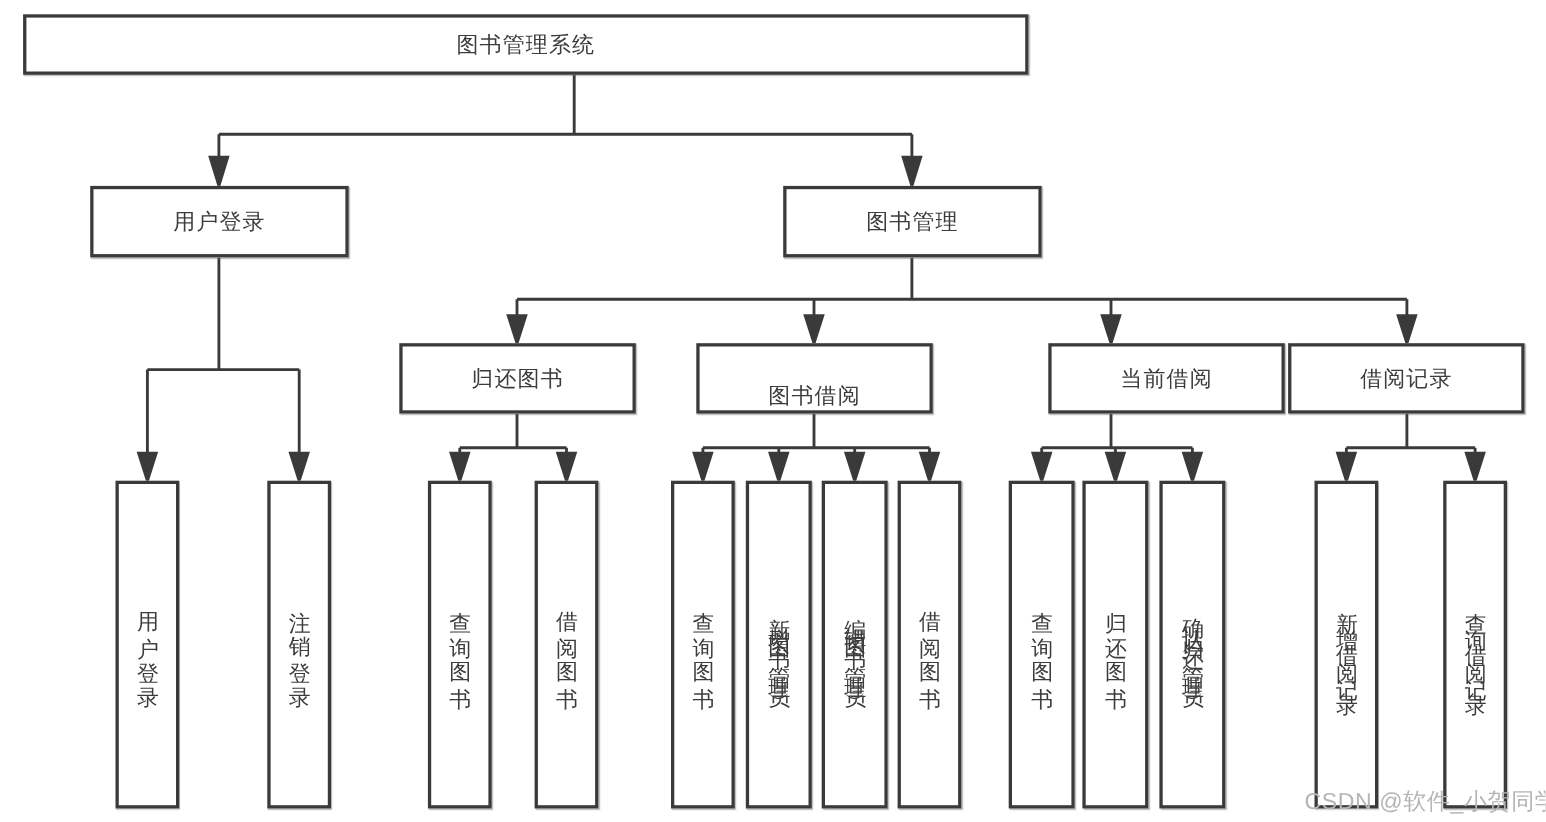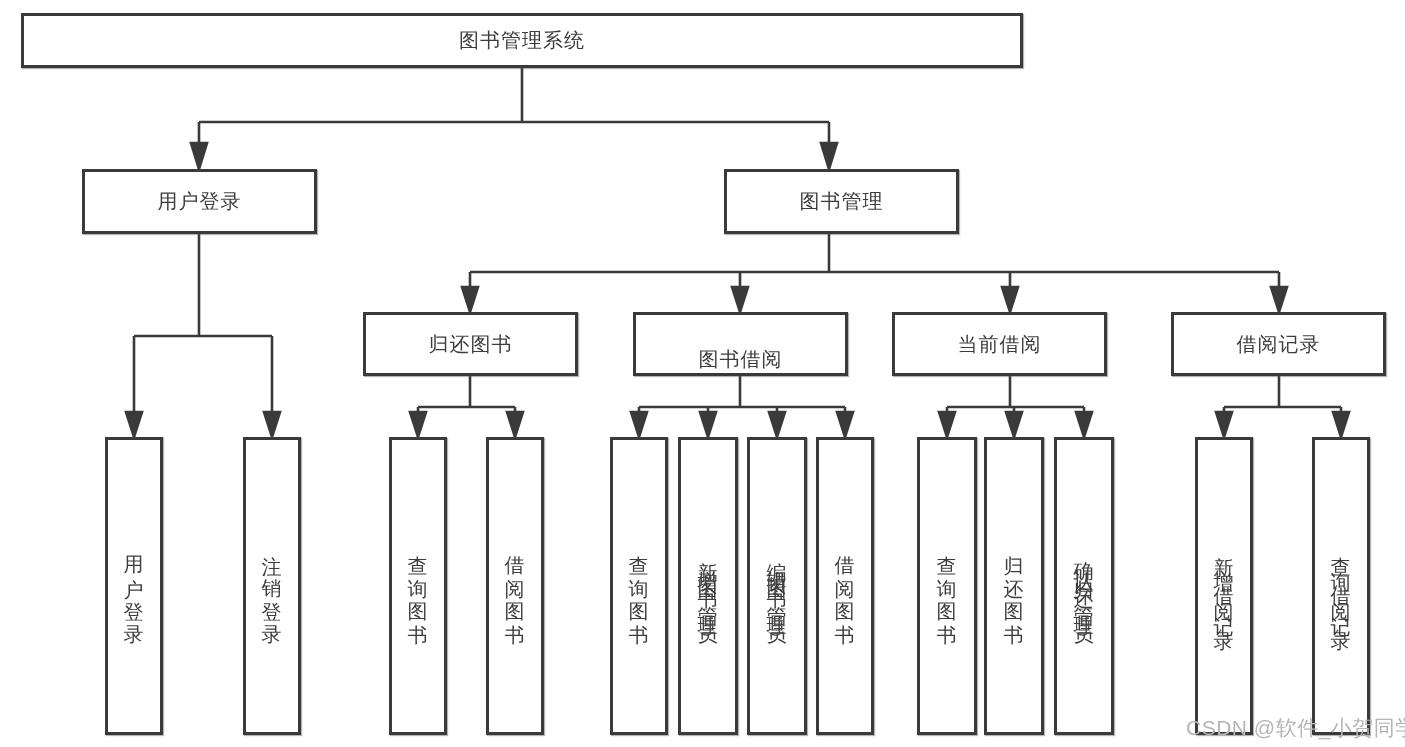--- a/index.html
+++ b/index.html
@@ -15,21 +15,21 @@
     background:#ffffff;
     border:3px solid #3a3a3a;
     box-shadow:1px 1px 1px rgba(90,90,90,0.45);
     display:flex; align-items:center; justify-content:center;
     color:#3c3c3c;
     font-size:20px;
     z-index:2;
   }
   .node .hlabel { letter-spacing:1px; white-space:nowrap; }
 
-  .root-node  { left:21px;  top:13px;  width:1002px; height:55px; }
+  .root-node  { left:21px;  top:13px;  width:914px; height:55px; }
   .lvl2       { top:169px;  height:65px; width:235px; }
   .lvl3       { top:312px;  height:64px; width:215px; }
 
   .leaf { top:437px; height:298px; }
   .leaf .vtext {
     writing-mode:vertical-rl;
     text-orientation:mixed;
     white-space:nowrap;
     line-height:1;
   }
@@ -101,31 +101,31 @@
     </g>
   </svg>
 
   <div class="node root-node">
     <span class="hlabel">图书管理系统</span>
   </div>
 
   <div class="node lvl2" style="left:82px;">
     <span class="hlabel">用户登录</span>
   </div>
-  <div class="node lvl2" style="left:712px;margin-left:12px;">
+  <div class="node lvl2" style="left:712px;">
     <span class="hlabel">图书管理</span>
   </div>
 
   <div class="node lvl3" style="left:363px;">
     <span class="hlabel">归还图书</span>
   </div>
   <div class="node lvl3" style="left:633px;align-items:flex-end;">
     <span class="hlabel">图书借阅</span>
   </div>
-  <div class="node lvl3" style="left:892px;">
+  <div class="node lvl3" style="left:953px;">
     <span class="hlabel">当前借阅</span>
   </div>
   <div class="node lvl3" style="left:1171px;">
     <span class="hlabel">借阅记录</span>
   </div>
 
   <div class="node leaf ls-wide" style="left:105px;width:58px;">
     <span class="vtext">用户登录</span>
   </div>
   <div class="node leaf ls-wide" style="left:243px;width:58px;">

